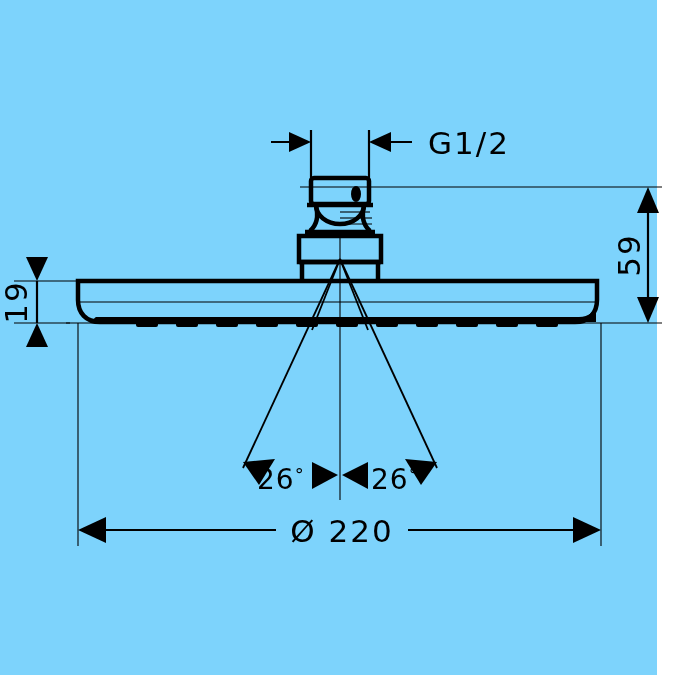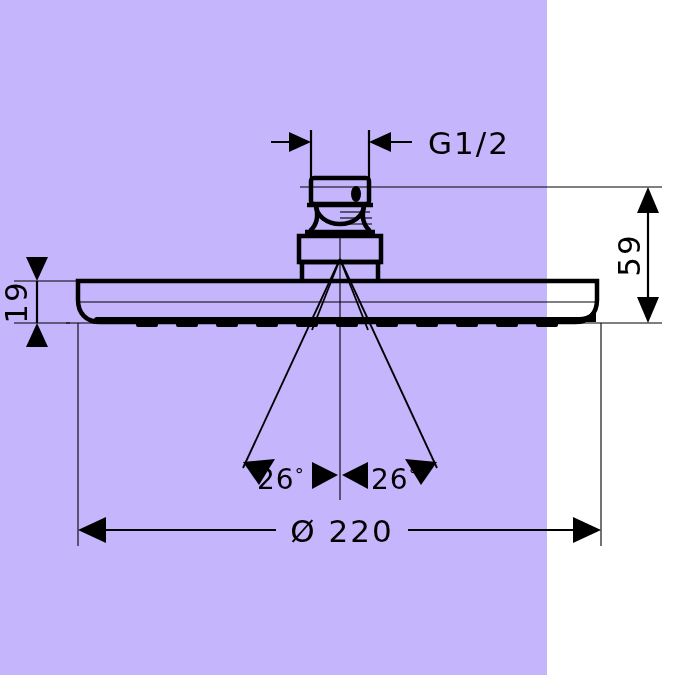--- a/index.html
+++ b/index.html
@@ -1,17 +1,17 @@
 <!DOCTYPE html>
 <html><head>
 <meta charset="utf-8">
 <style>
   html,body{margin:0;padding:0;background:#ffffff;}
   body{width:675px;height:675px;overflow:hidden;font-family:"DejaVu Sans",sans-serif;}
-  #stage{position:relative;width:547px;height:675px;background:#c4b5fd;}
+  #stage{position:relative;width:657px;height:675px;background:#7dd3fc;}
   svg{display:block;}
   .dimtext{font-family:"DejaVu Sans",sans-serif;font-size:31px;fill:#000;letter-spacing:2px;}
   .angtext{font-family:"DejaVu Sans",sans-serif;font-size:28px;fill:#000;letter-spacing:1px;}
   .thin{stroke:#000;stroke-width:1.1;fill:none;}
   .thick{stroke:#000;stroke-width:4.5;fill:none;}
   .med{stroke:#000;stroke-width:2.2;fill:none;}
   .ray{stroke:#000;stroke-width:1.8;fill:none;}
   .fillblk{fill:#000;stroke:none;}
 </style>
 </head>

